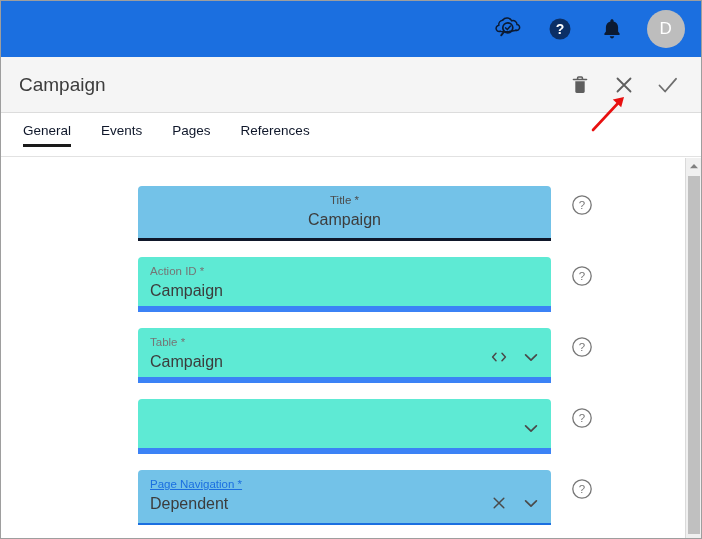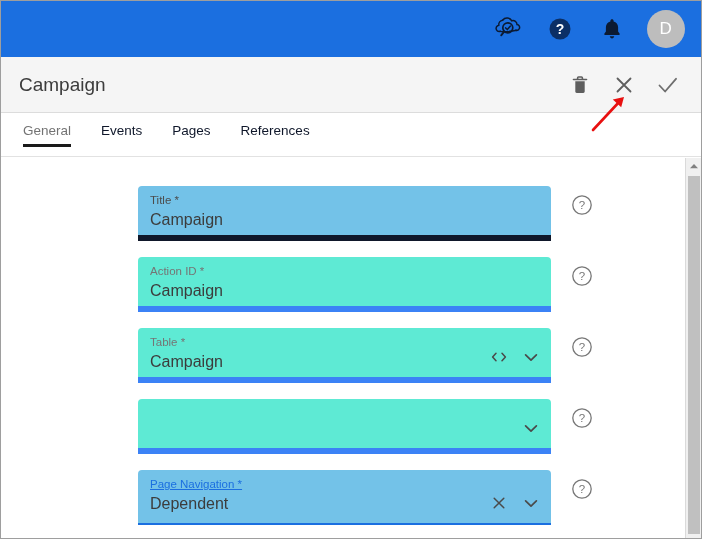--- a/index.html
+++ b/index.html
@@ -105,21 +105,21 @@
   .tab {
     font-size: 13.5px;
     color: #0f172a;
     padding: 0 0 9px 0;
     margin-right: 30px;
     cursor: pointer;
     position: relative;
     white-space: nowrap;
   }
   .tab.active {
-    color: #737373;
+    color: #0f172a;
     text-align: center;
   }
   .tab.active::after {
     content: "";
     position: absolute;
     left: 0; right: 0;
     bottom: 0;
     height: 3px;
     background: #1a1a1a;
   }
@@ -149,21 +149,22 @@
     background: #5eead4;
     border-top-left-radius: 4px;
     border-top-right-radius: 4px;
     border-bottom: 6px solid #3b82f6;
     box-sizing: border-box;
     padding: 7px 12px 0 12px;
     cursor: text;
   }
   .field.filled-blue {
     background: #73c2e8;
-    border-bottom: 6px solid #0f172a;
+    border-bottom: 3px solid #0f172a;
+    text-align: center;
   }
   .field.focused-blue {
     background: #73c2e8;
     border-bottom: 2px solid #1b6fe0;
   }
   .field-label {
     font-size: 11.5px;
     color: #757575;
     line-height: 14px;
     display: block;

